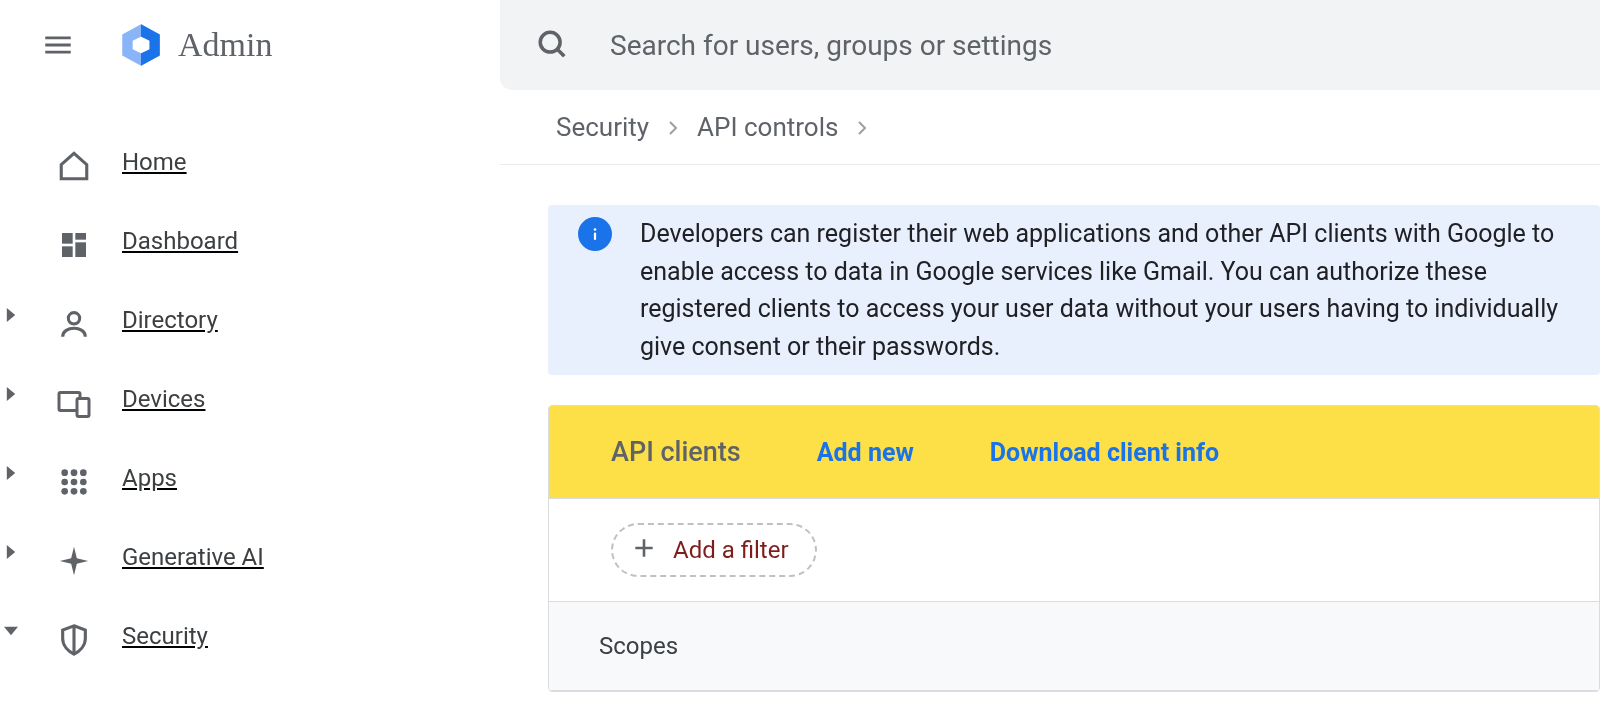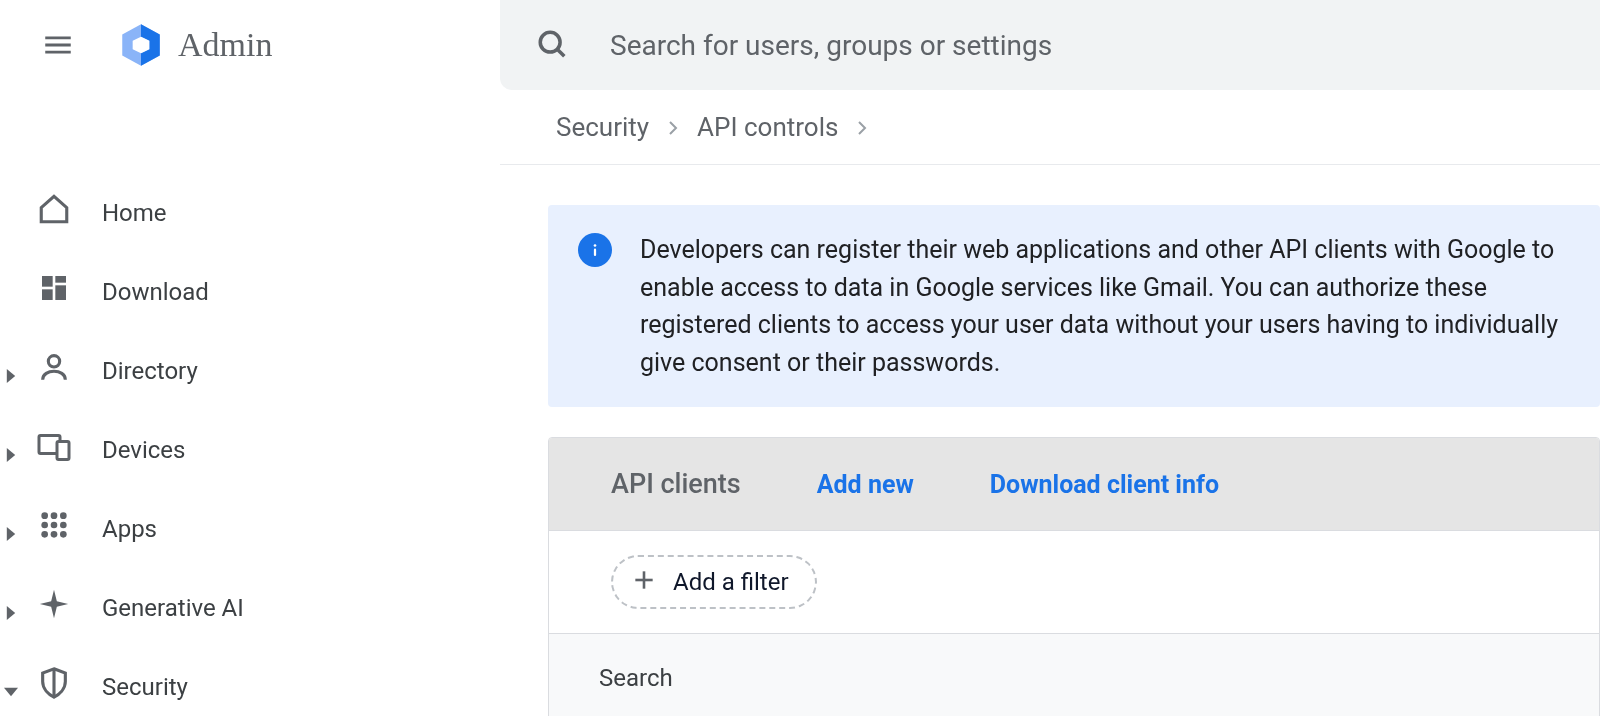--- a/index.html
+++ b/index.html
@@ -80,25 +80,26 @@
     .main-layout {
       display: flex;
       height: calc(100% - 90px);
     }
     .sidebar {
       width: 500px;
       padding-top: 58px;
     }
     .sidebar-item {
       display: flex;
-      align-items: flex-end;
+      align-items: flex-start;
       height: 79px;
-      padding-left: 36px;
+      padding-left: 56px;
       cursor: pointer;
       position: relative;
+      text-decoration: underline;
     }
     .sidebar-expand-icon {
       position: absolute;
       left: 2px;
       width: 18px;
       height: 18px;
       color: #5f6368;
       display: flex;
       align-items: center;
       justify-content: center;
@@ -136,21 +137,21 @@
     .breadcrumb-item.active {
       color: #202124;
     }
     .breadcrumb-sep {
       color: #9aa0a6;
     }
     .info-banner {
       margin: 40px 0 0 48px;
       background: #e8f0fe;
       border-radius: 4px;
-      padding: 26px 30px;
+      padding: 10px 30px;
       display: flex;
       gap: 28px;
       align-items: flex-start;
     }
     .info-icon {
       width: 34px;
       height: 34px;
       background: #1a73e8;
       border-radius: 50%;
       flex-shrink: 0;
@@ -166,21 +167,21 @@
       color: #202124;
       line-height: 1.5;
     }
     .card {
       margin: 30px 0 0 48px;
       border: 1px solid #dadce0;
       border-radius: 4px;
       overflow: hidden;
     }
     .card-header {
-      background: #e5e5e5;
+      background: #fde047;
       border-bottom: 1px solid #dadce0;
       padding: 30px 62px;
       display: flex;
       align-items: center;
       gap: 76px;
     }
     .card-title {
       font-size: 27px;
       font-weight: 500;
       color: #5f6368;
@@ -203,21 +204,21 @@
       border: 2px dashed #bdc1c6;
       border-radius: 30px;
       padding: 10px 26px 10px 18px;
       cursor: pointer;
     }
     .filter-chip-icon {
       color: #5f6368;
     }
     .filter-chip-label {
       font-size: 24px;
-      color: #0f172a;
+      color: #7f1d1d;
     }
     .table-header {
       background: #f8f9fa;
       display: flex;
       padding: 30px 0 30px 50px;
       border-bottom: 1px solid #dadce0;
     }
     .table-col {
       font-size: 24px;
       color: #3c4043;
@@ -268,21 +269,21 @@
 
     <div class="sidebar-item">
       <span class="sidebar-icon">
         <svg width="32" height="32" viewBox="0 0 24 24" fill="currentColor">
           <rect x="3" y="3" width="8" height="8"></rect>
           <rect x="13" y="3" width="8" height="5"></rect>
           <rect x="13" y="10" width="8" height="11"></rect>
           <rect x="3" y="13" width="8" height="8"></rect>
         </svg>
       </span>
-      <span class="sidebar-label">Download</span>
+      <span class="sidebar-label">Dashboard</span>
     </div>
 
     <div class="sidebar-item">
       <span class="sidebar-expand-icon">
         <svg width="14" height="14" viewBox="0 0 10 10" fill="currentColor">
             <polygon points="2,0 8,5 2,10"></polygon>
           </svg>
       </span>
       <span class="sidebar-icon">
         <svg width="34" height="34" viewBox="0 0 24 24" fill="none" stroke="currentColor" stroke-width="2.2">
@@ -398,17 +399,17 @@
           <span class="filter-chip-icon">
             <svg width="26" height="26" viewBox="0 0 24 24" fill="none" stroke="currentColor" stroke-width="2.4">
               <line x1="12" y1="4" x2="12" y2="20"></line>
               <line x1="4" y1="12" x2="20" y2="12"></line>
             </svg>
           </span>
           <span class="filter-chip-label">Add a filter</span>
         </div>
       </div>
       <div class="table-header">
-        <div class="table-col col-scopes">Search</div>
+        <div class="table-col col-scopes">Scopes</div>
       </div>
     </div>
   </div>
 </div>
 
 </body></html>

